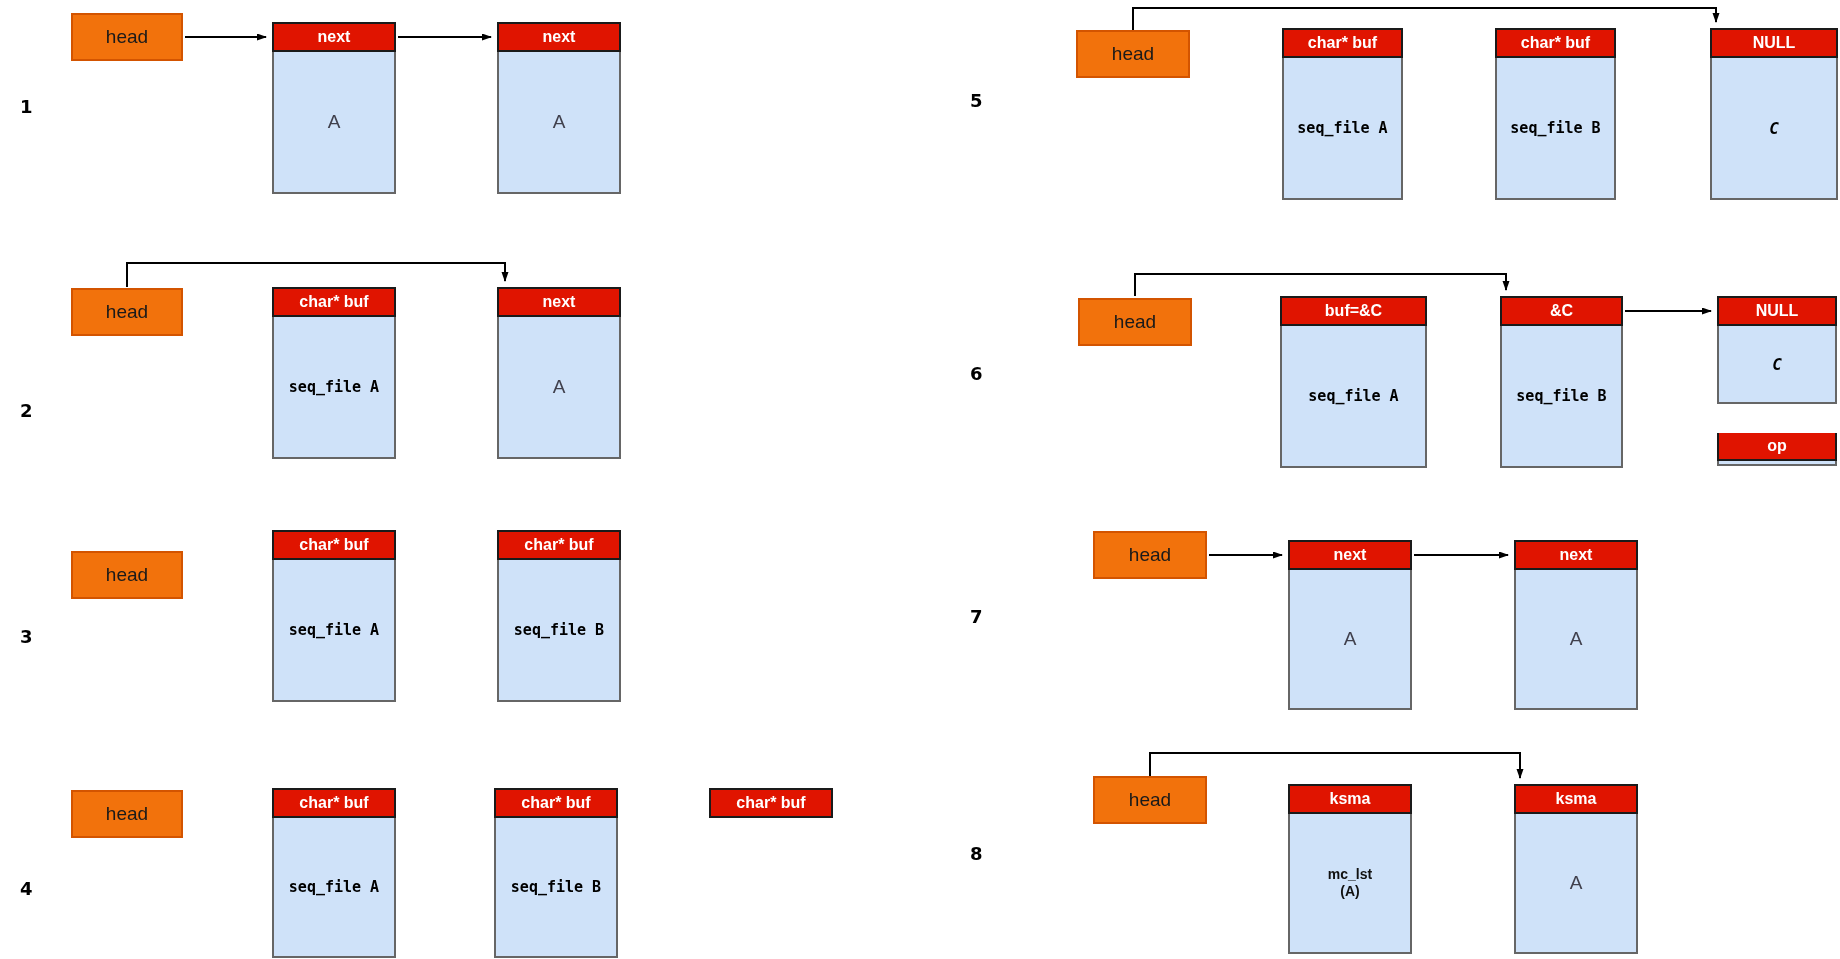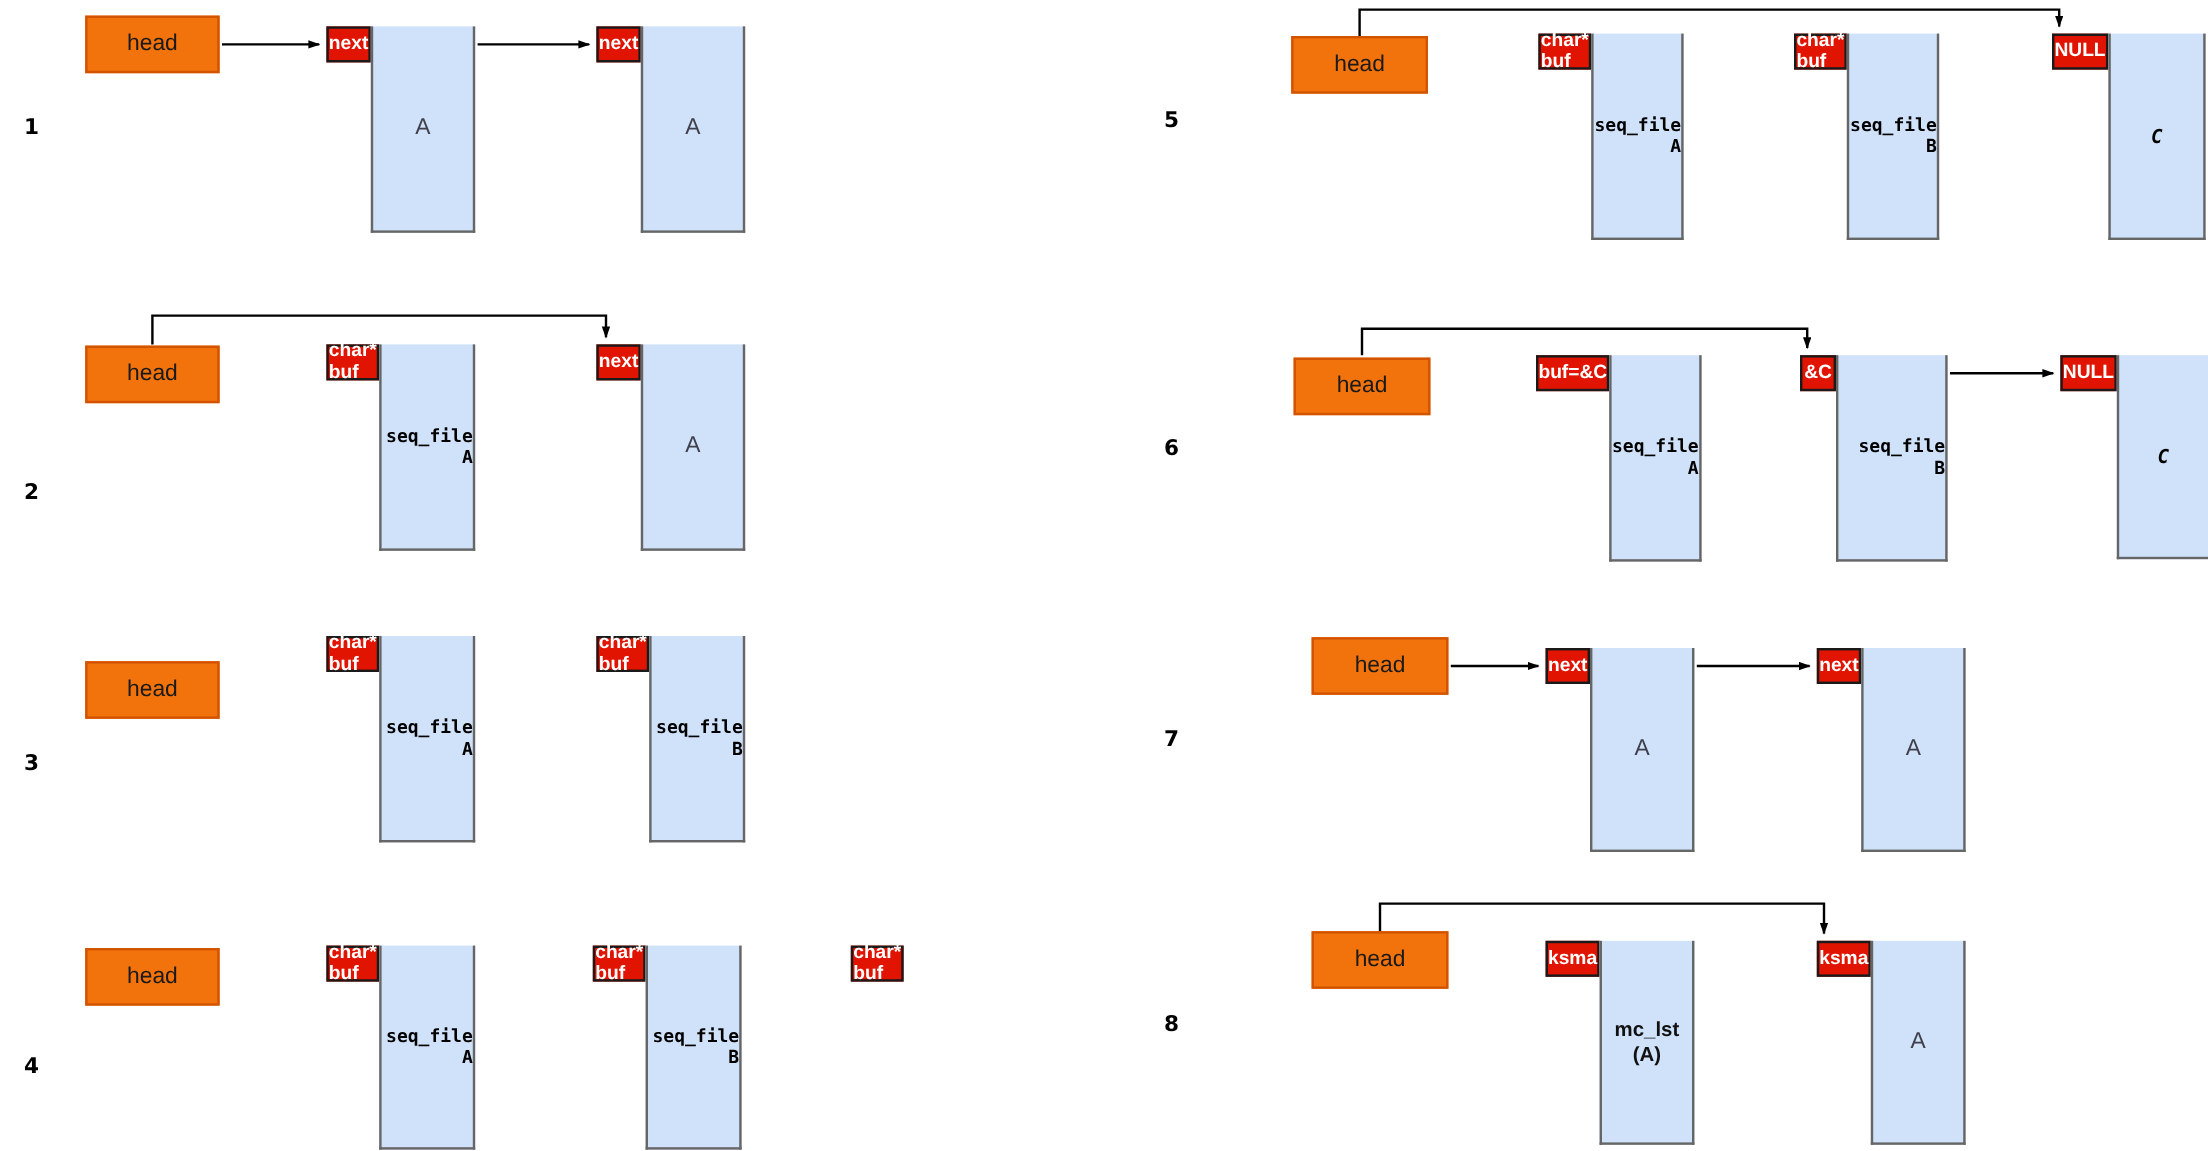--- a/index.html
+++ b/index.html
@@ -20,21 +20,21 @@
     position:absolute;
     background:var(--head-fill,#F2720C);
     border:2px solid var(--head-border,#D35400);
     box-sizing:border-box;
     display:flex;align-items:center;justify-content:center;
     font-size:19px;color:#1a1a1a;
   }
   .node{
     position:absolute;
     box-sizing:border-box;
-    display:flex;flex-direction:row;
+    display:flex;flex-direction:column;
   }
   .nh{
     background:var(--header-fill,#E01400);
     border:2px solid #1a1a1a;
     box-sizing:border-box;
     height:30px;flex:0 0 30px;
     display:flex;align-items:center;justify-content:center;
     color:#ffffff;font-size:16px;font-weight:bold;
   }
   .nb{
@@ -49,21 +49,21 @@
   }
   .plain{font-size:19px;color:#40404d;}
   .hand{
     font-family:"DejaVu Sans Mono",monospace;
     font-weight:bold;font-size:15px;color:#000;text-align:right;
   }
   .hand-italic{
     font-family:"DejaVu Sans Mono",monospace;
     font-weight:bold;font-style:italic;font-size:16px;color:#000;
   }
-  .bold2{font-weight:bold;font-size:17px;color:#111;line-height:1.25;}
+  .bold2{font-weight:bold;font-size:14px;color:#111;line-height:1.25;}
   .op{
     background:var(--header-fill,#E01400);
     border:2px solid #1a1a1a;border-top:none;
     box-sizing:border-box;
     height:28px;flex:0 0 28px;
     display:flex;align-items:center;justify-content:center;
     color:#fff;font-size:16px;font-weight:bold;margin-top:29px;
   }
   .nb.mid{flex:0 0 78px;}
   .nb.tail{flex:1 1 auto;}
@@ -153,21 +153,21 @@
     <div class="nh">char* buf</div>
     <div class="nb hand">seq_file B</div>
   </div>
   <div class="node" style="left:1710px;top:28px;width:128px;height:172px;">
     <div class="nh">NULL</div>
     <div class="nb hand-italic">C</div>
   </div>
 
   <div class="num" style="left:970px;top:363px;">6</div>
   <div class="head" style="left:1078px;top:298px;width:114px;height:48px;">head</div>
-  <div class="node" style="left:1280px;top:296px;width:123px;height:172px;">
+  <div class="node" style="left:1280px;top:296px;width:147px;height:172px;">
     <div class="nh">buf=&amp;C</div>
     <div class="nb hand">seq_file A</div>
   </div>
   <div class="node" style="left:1500px;top:296px;width:123px;height:172px;">
     <div class="nh">&amp;C</div>
     <div class="nb hand">seq_file B</div>
   </div>
   <div class="node" style="left:1717px;top:296px;width:120px;height:170px;">
     <div class="nh">NULL</div>
     <div class="nb hand-italic mid">C</div>

